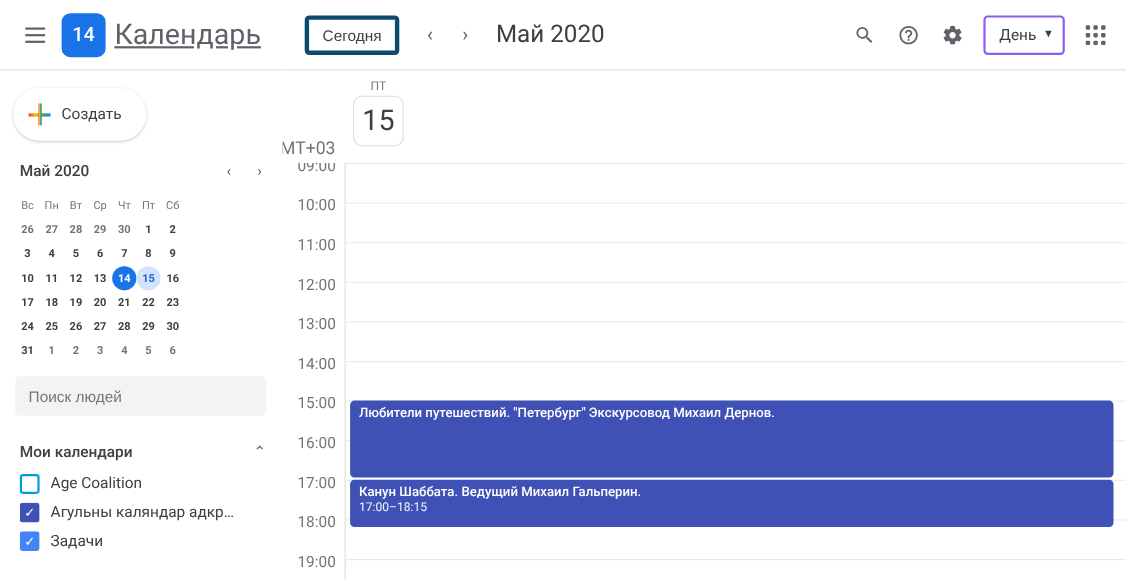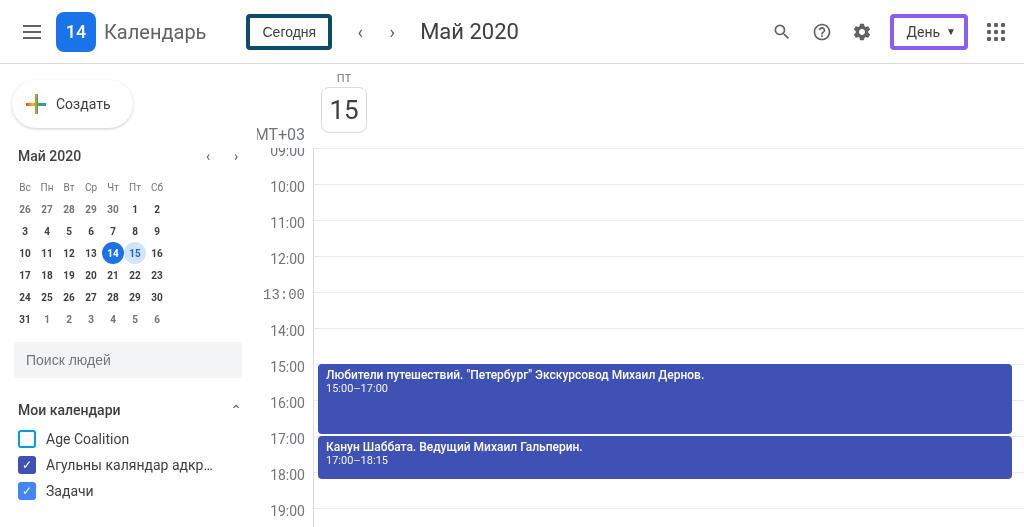--- a/index.html
+++ b/index.html
@@ -3,28 +3,28 @@
 <meta charset="utf-8">
 <style>
 * { box-sizing: border-box; margin: 0; padding: 0; }
 body { font-family: 'Google Sans', Roboto, Arial, sans-serif; font-size: 14px; color: #3c4043; background: #fff; width: 1024px; height: 527px; overflow: hidden; }
 .header { display: flex; align-items: center; height: 64px; padding: 0 8px; border-bottom: 1px solid #dadce0; }
 .menu-btn { width: 48px; height: 48px; display: flex; align-items: center; justify-content: center; cursor: pointer; border-radius: 50%; }
 .hamburger { width: 18px; height: 2px; background: #5f6368; position: relative; }
 .hamburger::before, .hamburger::after { content: ""; position: absolute; left: 0; width: 18px; height: 2px; background: #5f6368; }
 .hamburger::before { top: -6px; } .hamburger::after { top: 6px; }
 .logo-date { width: 40px; height: 40px; background: #1a73e8; color: #fff; border-radius: 8px; display: flex; align-items: center; justify-content: center; font-size: 18px; font-weight: 500; margin-right: 8px; }
-.app-title { font-size: 20px; color: #5f6368; margin-right: 40px; }
+.app-title { font-size: 26px; color: #5f6368; margin-right: 40px; text-decoration: underline; }
 .today-btn { height: 36px; padding: 0 12px; border: 4px solid #0c4a6e; border-radius: 4px; background: #fff; font-size: 14px; color: #3c4043; cursor: pointer; margin-right: 12px; }
 .nav-arrows { display: flex; }
 .nav-arrow { width: 32px; height: 32px; display: flex; align-items: center; justify-content: center; cursor: pointer; border-radius: 50%; color: #5f6368; font-size: 18px; }
 .month-label { font-size: 22px; color: #3c4043; margin-left: 12px; }
 .header-spacer { flex: 1; }
 .header-icon { width: 40px; height: 40px; display: flex; align-items: center; justify-content: center; cursor: pointer; border-radius: 50%; color: #5f6368; }
-.view-select { height: 36px; padding: 0 8px 0 12px; border: 4px solid #8b5cf6; border-radius: 4px; background: #fff; font-size: 14px; color: #3c4043; cursor: pointer; display: flex; align-items: center; gap: 6px; margin: 0 8px; }
+.view-select { height: 36px; padding: 0 8px 0 12px; border: 2px solid #8b5cf6; border-radius: 4px; background: #fff; font-size: 14px; color: #3c4043; cursor: pointer; display: flex; align-items: center; gap: 6px; margin: 0 8px; }
 .apps-grid { display: grid; grid-template-columns: repeat(3, 4px); grid-template-rows: repeat(3, 4px); gap: 3px; }
 .apps-grid span { background: #5f6368; border-radius: 1px; }
 .main { display: flex; height: calc(527px - 64px); }
 .sidebar { width: 256px; padding: 8px 0 0 8px; overflow-y: auto; }
 .create-btn { display: inline-flex; align-items: center; gap: 10px; height: 48px; padding: 0 22px 0 14px; border-radius: 24px; box-shadow: 0 1px 3px rgba(0,0,0,0.2); cursor: pointer; margin: 8px 0 16px 4px; }
 .plus-icon { width: 20px; height: 20px; position: relative; }
 .plus-icon::before, .plus-icon::after { content: ""; position: absolute; background: linear-gradient(90deg, #ea4335, #fbbc04, #34a853, #4285f4); }
 .plus-icon::before { top: 9px; left: 0; width: 20px; height: 2.5px; }
 .plus-icon::after { left: 9px; top: 0; width: 2.5px; height: 20px; }
 .mini-header { display: flex; align-items: center; justify-content: space-between; padding: 0 8px 8px 10px; }
@@ -209,21 +209,21 @@
         <div class="day-number-box">15</div>
       </div>
     </div>
     <div class="grid-wrapper">
       <div class="grid-inner">
         <div class="time-gutter" id="time-gutter">
             <div class="time-slot" style="height: 36px;">09:00</div>
             <div class="time-slot" style="height: 36px;">10:00</div>
             <div class="time-slot" style="height: 36px;">11:00</div>
             <div class="time-slot" style="height: 36px;">12:00</div>
-            <div class="time-slot" style="height: 36px; font-family: Liberation Mono, monospace;">13:00</div>
+            <div class="time-slot" style="height: 36px;">13:00</div>
             <div class="time-slot" style="height: 36px;">14:00</div>
             <div class="time-slot" style="height: 36px;">15:00</div>
             <div class="time-slot" style="height: 36px;">16:00</div>
             <div class="time-slot" style="height: 36px;">17:00</div>
             <div class="time-slot" style="height: 36px;">18:00</div>
             <div class="time-slot" style="height: 36px;">19:00</div>
           </div>
         <div class="event-col" id="event-col" style="height: 432px;">
             <div class="hour-line" style="top: 0px;"></div>
             <div class="hour-line" style="top: 36px;"></div>
@@ -231,21 +231,20 @@
             <div class="hour-line" style="top: 108px;"></div>
             <div class="hour-line" style="top: 144px;"></div>
             <div class="hour-line" style="top: 180px;"></div>
             <div class="hour-line" style="top: 216px;"></div>
             <div class="hour-line" style="top: 252px;"></div>
             <div class="hour-line" style="top: 288px;"></div>
             <div class="hour-line" style="top: 324px;"></div>
             <div class="hour-line" style="top: 360px;"></div>
             <div class="event" style="top: 216px; height: 70px; background: rgb(63, 81, 181);">
               <div class="event-title">Любители путешествий. "Петербург" Экскурсовод Михаил Дернов.</div>
-              <div class="event-sub">15:00–17:00</div>
             </div>
             <div class="event" style="top: 288px; height: 43px; background: rgb(63, 81, 181);">
               <div class="event-title">Канун Шаббата. Ведущий Михаил Гальперин.</div>
               <div class="event-sub">17:00–18:15</div>
             </div>
           </div>
       </div>
     </div>
   </div>
 </div>

